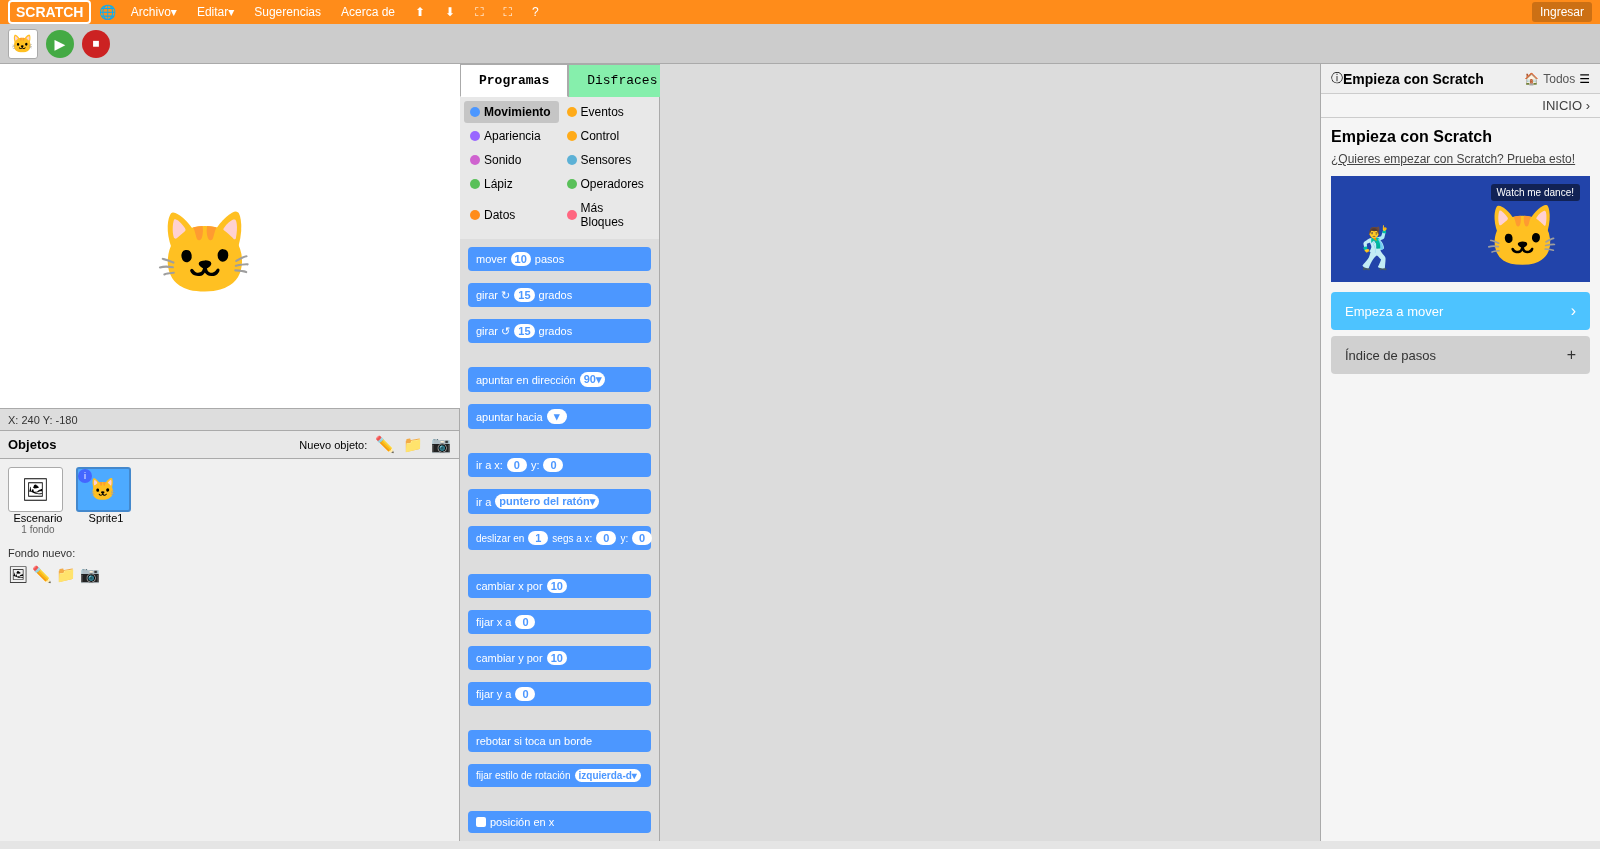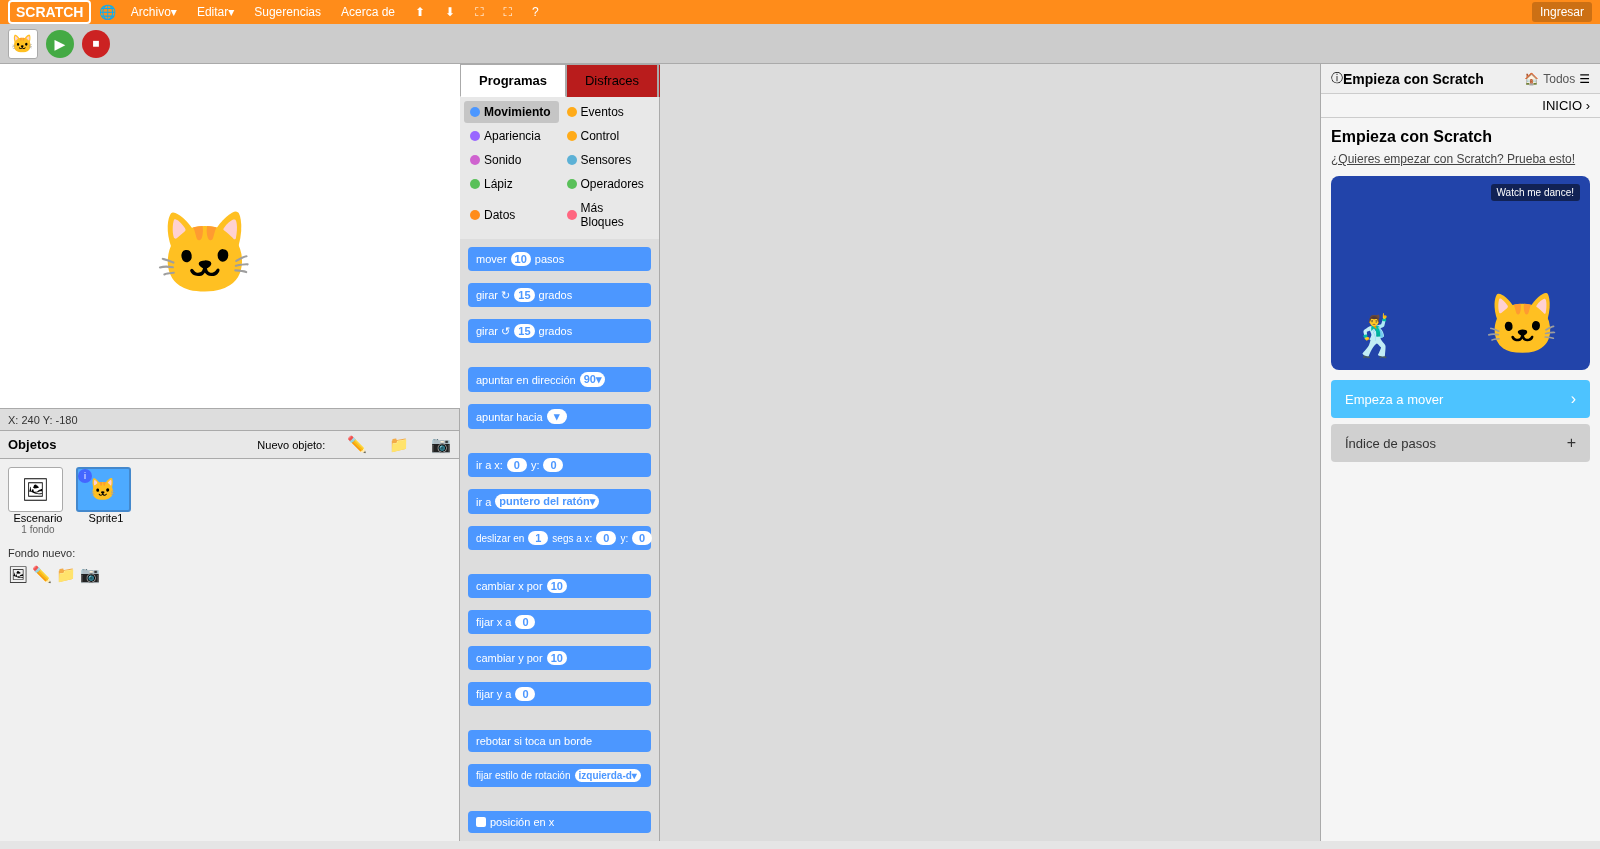--- a/index.html
+++ b/index.html
@@ -68,21 +68,21 @@
       padding: 0 8px; font-size: 11px; color: #333; border-bottom: 1px solid #aaa;
     }
 
     
     #objects-panel {
       flex: 1; background: #f0f0f0; display: flex; flex-direction: column;
       min-height: 0;
     }
     #objects-header {
       display: flex; align-items: center; background: #e8e8e8;
-      padding: 4px 8px; border-bottom: 1px solid #aaa; gap: 22px;
+      padding: 4px 8px; border-bottom: 1px solid #aaa; gap: 8px;
     }
     #objects-title { font-weight: bold; font-size: 13px; }
     #new-object-label { margin-left: auto; font-size: 11px; }
     .obj-icon { font-size: 16px; cursor: pointer; }
     #sprites-area {
       display: flex; padding: 8px; gap: 8px; flex-wrap: wrap; align-items: flex-start;
     }
     #stage-sprite {
       width: 60px; text-align: center; cursor: pointer;
     }
@@ -111,25 +111,25 @@
     .fondo-icon { font-size: 16px; cursor: pointer; }
 
     
     #blocks-panel {
       width: 200px; background: #e8e8e8; border-right: 1px solid #aaa;
       flex-shrink: 0; display: flex; flex-direction: column;
     }
 
     
     #tabs-bar {
-      display: flex; background: #ddd; border-bottom: 1px solid #aaa;
+      display: flex; background: #ddd; border-bottom: 1px solid #aaa; font-family: Liberation Mono, monospace;
     }
     .tab {
       padding: 8px 18px; font-size: 13px; cursor: pointer;
-      border: 1px solid #aaa; border-bottom: none; background: #b91c1c;
+      border: 1px solid #aaa; border-bottom: none; background: #86efac;
       margin-bottom: -1px;
     }
     .tab.active {
       background: white; border-bottom: 1px solid white; font-weight: bold;
     }
 
     
     #categories {
       padding: 4px; display: flex; flex-direction: column; background: #e8e8e8;
     }
@@ -182,26 +182,26 @@
     #sidebar-header {
       display: flex; align-items: center; justify-content: space-between;
       padding: 6px 10px; border-bottom: 1px solid #ccc; background: #efefef;
     }
     #sidebar-title { font-size: 14px; font-weight: bold; }
     #sidebar-todos { font-size: 12px; color: #555; cursor: pointer; }
     #sidebar-inicio {
       padding: 4px 10px; border-bottom: 1px solid #ccc;
       display: flex; justify-content: flex-end; align-items: center; gap: 4px;
     }
-    #sidebar-inicio-label { font-size: 13px; color: #000000; cursor: pointer; }
+    #sidebar-inicio-label { font-size: 13px; color: #404040; cursor: pointer; }
     #sidebar-content { padding: 10px; }
     #sidebar-content-title { font-size: 16px; font-weight: bold; margin-bottom: 6px; }
     #sidebar-desc { font-size: 12px; color: #444; margin-bottom: 10px; text-decoration: underline; }
     #sidebar-image {
-      width: 100%; height: 194px; background: #2244aa; border-radius: 8px;
+      width: 100%; height: 106px; background: #2244aa; border-radius: 0;
       overflow: hidden; display: flex; align-items: center; justify-content: center;
       margin-bottom: 10px; position: relative;
     }
     .sidebar-btn {
       display: flex; align-items: center; justify-content: space-between;
       padding: 10px 14px; border-radius: 4px; margin-bottom: 6px;
       cursor: pointer; font-size: 13px; color: white;
     }
     #btn-empezar { background: #4dc3ff; }
     #btn-indice { background: #d0d0d0; color: #333; }

